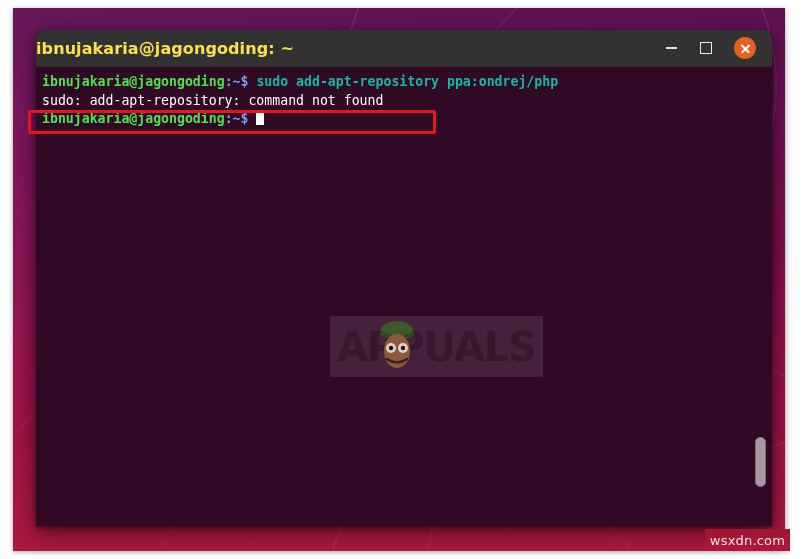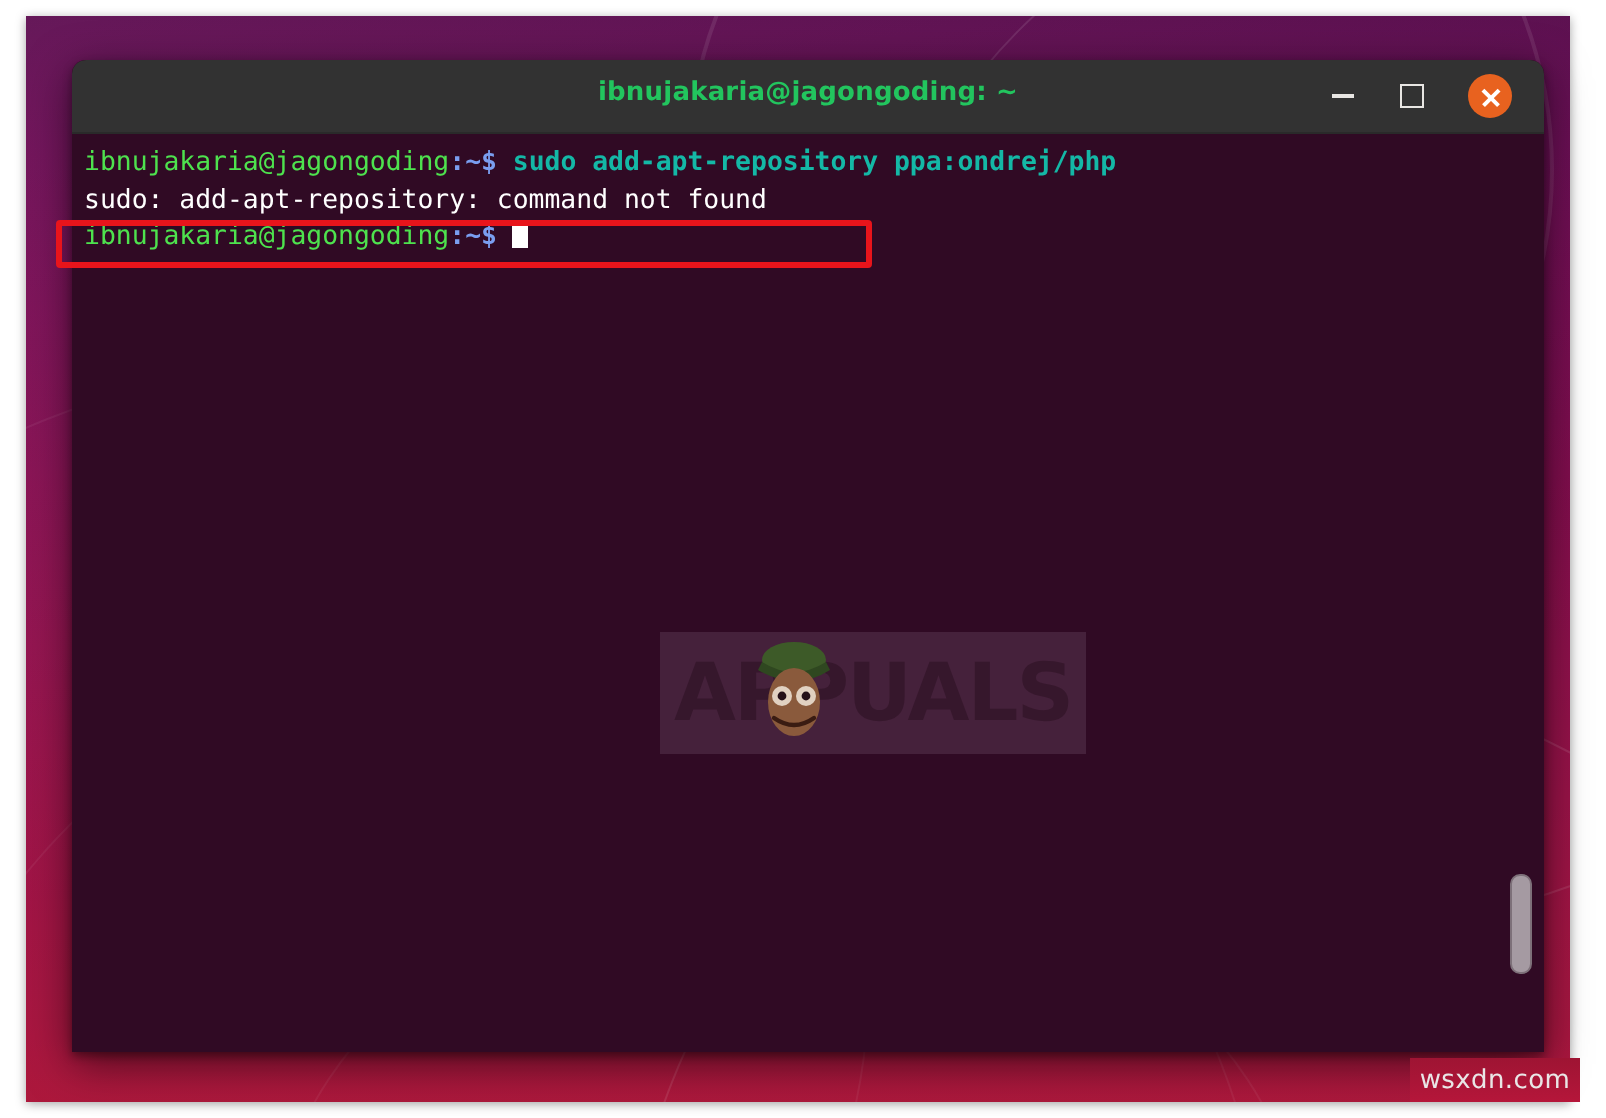--- a/index.html
+++ b/index.html
@@ -81,23 +81,23 @@
     position: relative;
     height: 36px;
     background: #323232;
     border-radius: 7px 7px 0 0;
     border-bottom: 1px solid #2a2a2a;
   }
   #window-title {
     position: absolute;
     left: 0; right: 0;
     top: 9px;
-    text-align: center;
-    color: #22c55e;
-    font-size: 13px;
+    text-align: left;
+    color: #fde047;
+    font-size: 16px;
     font-weight: bold;
     font-family: "DejaVu Sans", sans-serif;
     letter-spacing: 0.1px;
   }
   .win-btn {
     position: absolute;
     top: 7px;
     width: 22px;
     height: 22px;
     border-radius: 50%;
@@ -164,21 +164,21 @@
     padding: 6px 0 0 6px;
     font-family: "DejaVu Sans Mono", monospace;
     font-size: 13.2px;
     line-height: 18.6px;
     overflow: hidden;
   }
   .term-line {
     white-space: pre;
     height: 18.6px;
   }
-  .c-prompt { color: #4ee24e; font-weight: normal; text-align: center; }
+  .c-prompt { color: #4ee24e; font-weight: bold; text-align: center; }
   .c-path   { color: #7a9ef0; font-weight: bold; }
   .c-dollar { color: #7a9ef0; font-weight: bold; }
   .c-cmd    { color: #14b8a6; font-weight: bold; }
   .c-err    { color: #ffffff; }
   .cursor {
     display: inline-block;
     width: 8px;
     height: 14px;
     background: #ffffff;
     vertical-align: -2px;

